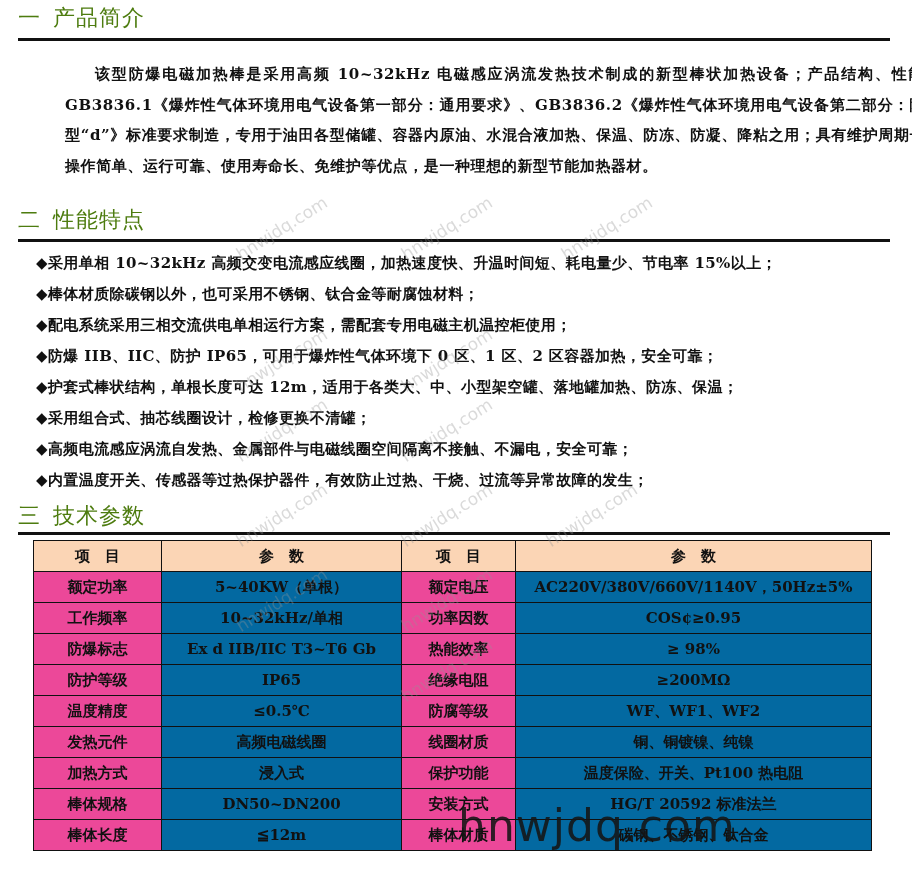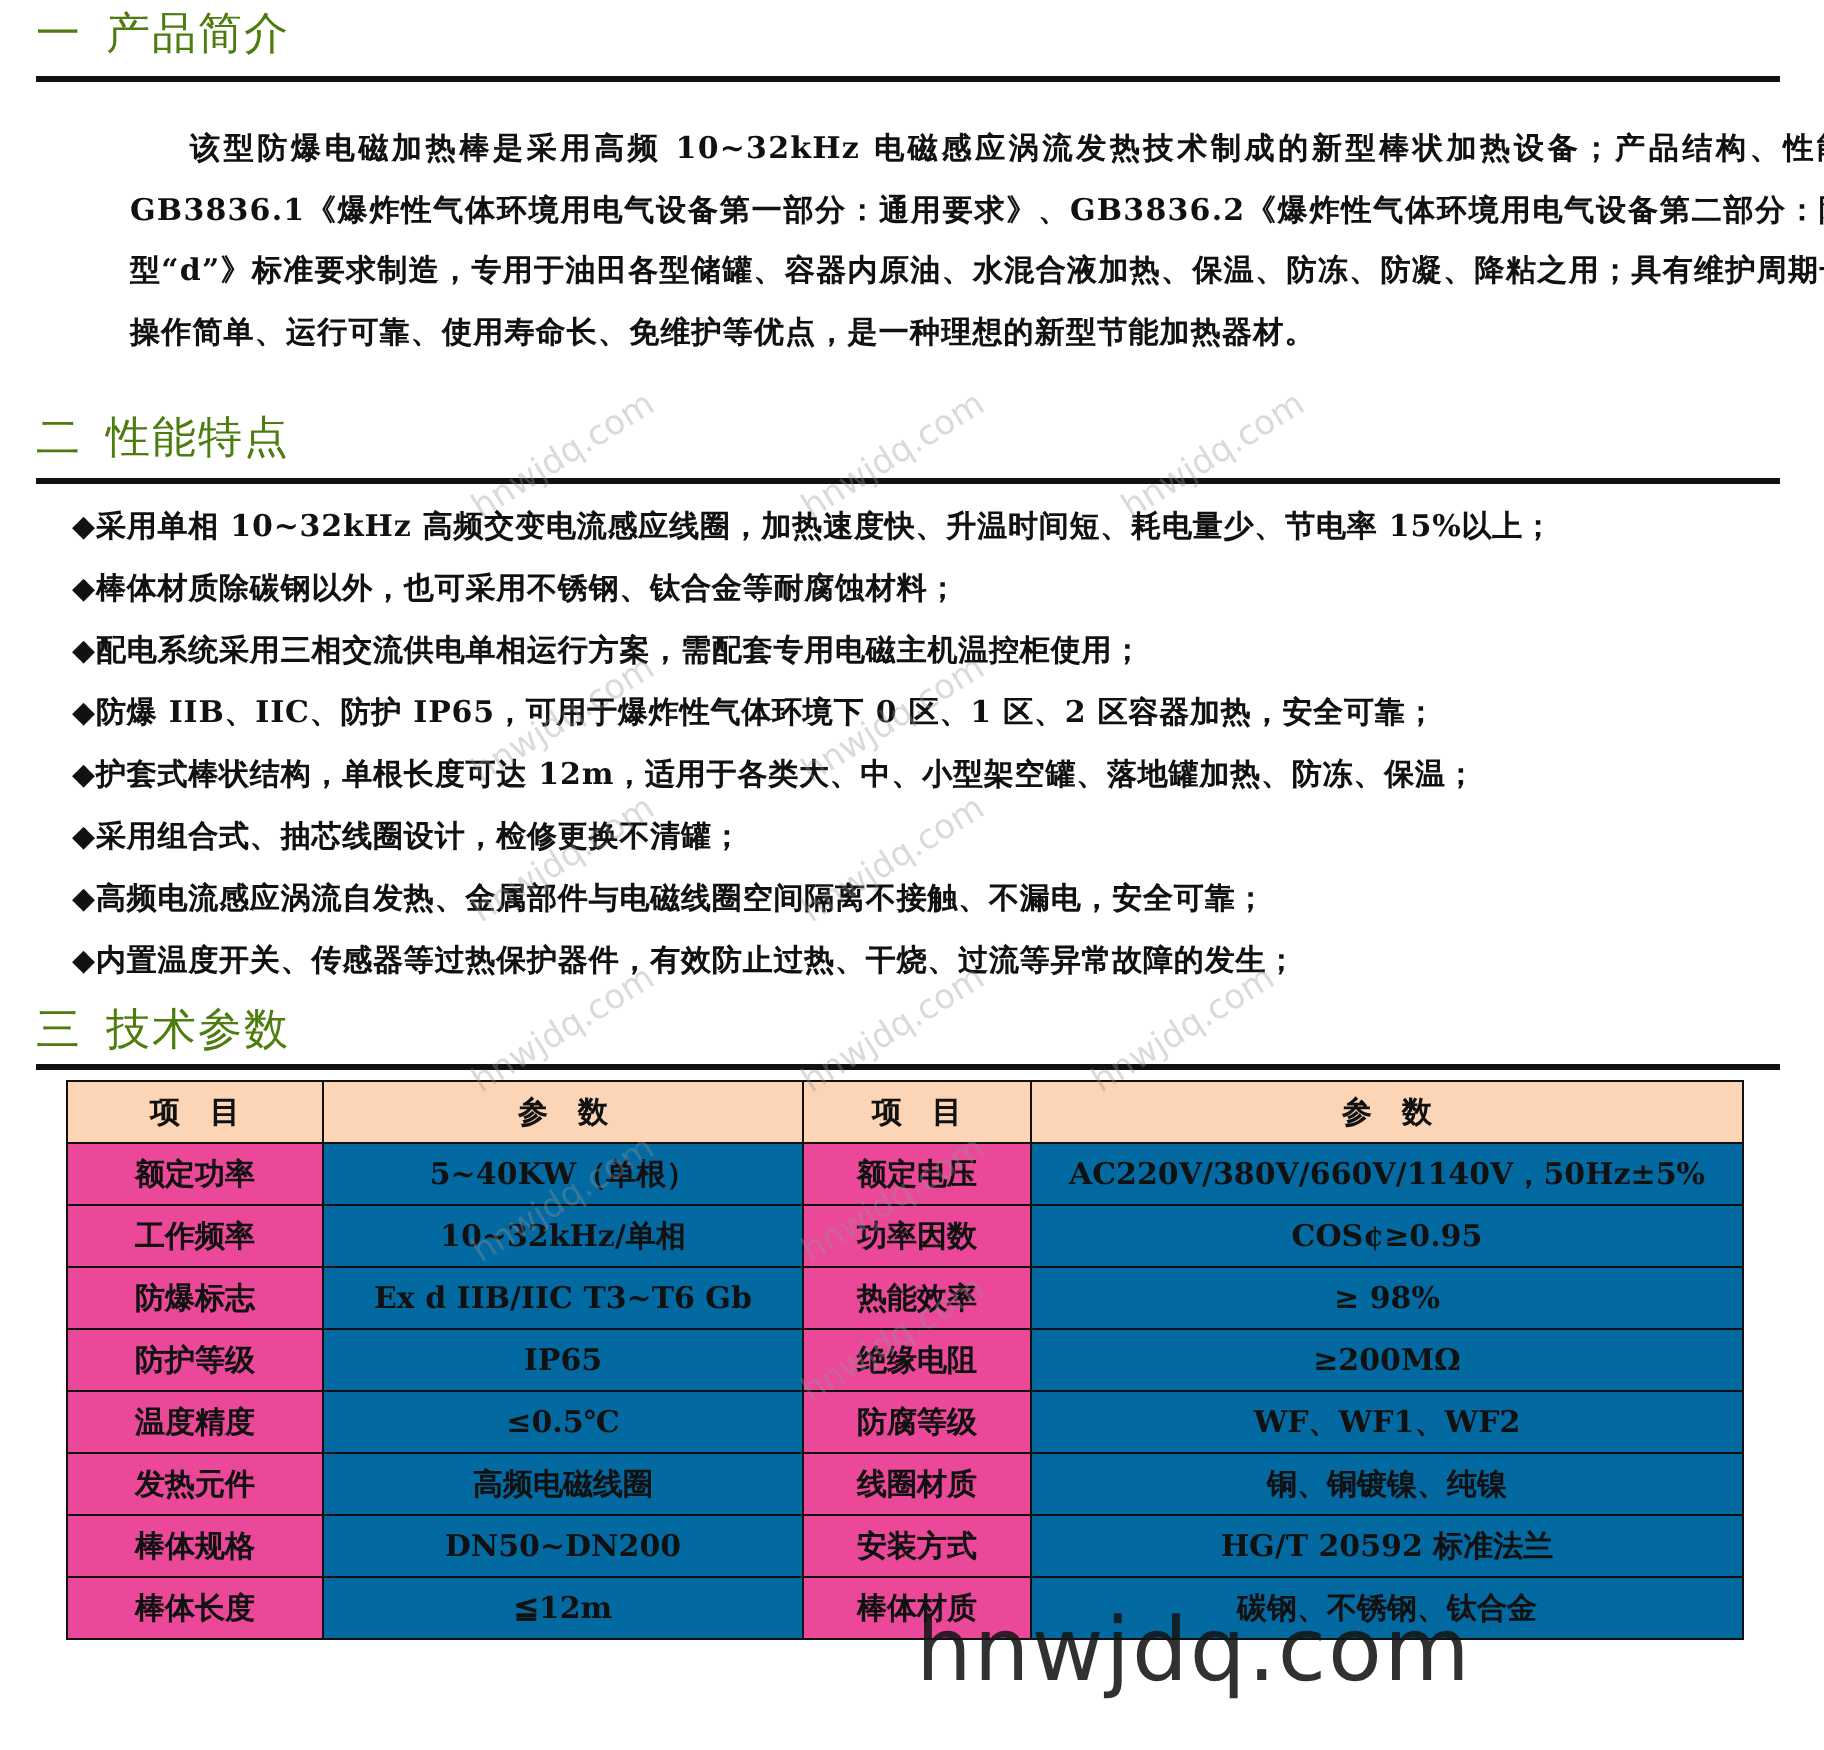--- a/index.html
+++ b/index.html
@@ -127,20 +127,26 @@
     <td class="label">防腐等级</td>
     <td class="value">WF、WF1、WF2</td>
   </tr>
   <tr>
     <td class="label">发热元件</td>
     <td class="value">高频电磁线圈</td>
     <td class="label">线圈材质</td>
     <td class="value">铜、铜镀镍、纯镍</td>
   </tr>
   <tr>
+    <td class="label">加热方式</td>
+    <td class="value">浸入式</td>
+    <td class="label">保护功能</td>
+    <td class="value">温度保险、开关、Pt100 热电阻</td>
+  </tr>
+  <tr>
     <td class="label">棒体规格</td>
     <td class="value">DN50~DN200</td>
     <td class="label">安装方式</td>
     <td class="value">HG/T 20592 标准法兰</td>
   </tr>
   <tr>
     <td class="label">棒体长度</td>
     <td class="value">≦12m</td>
     <td class="label">棒体材质</td>
     <td class="value">碳钢、不锈钢、钛合金</td>

